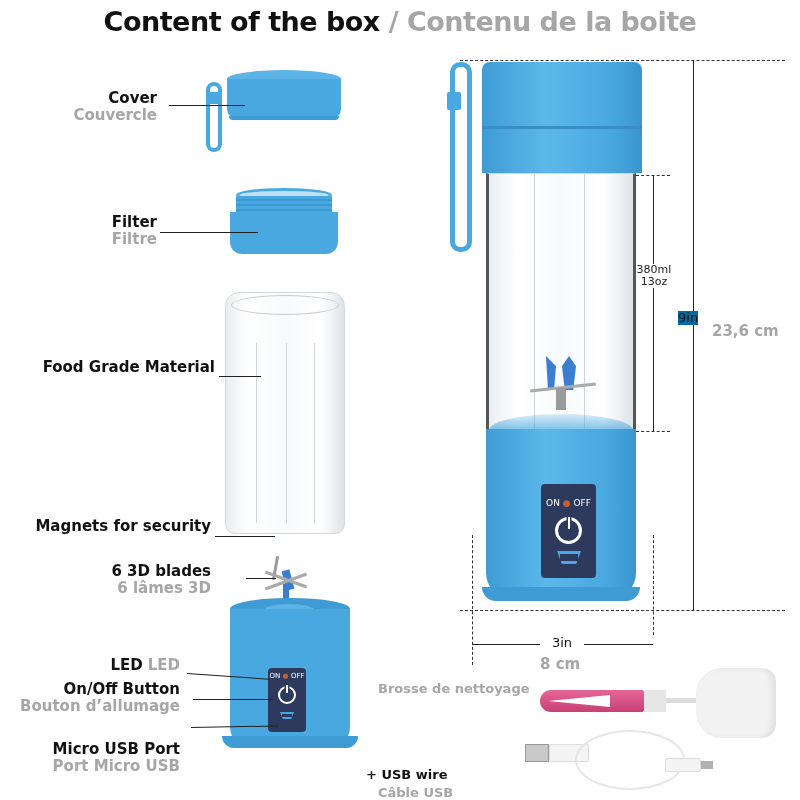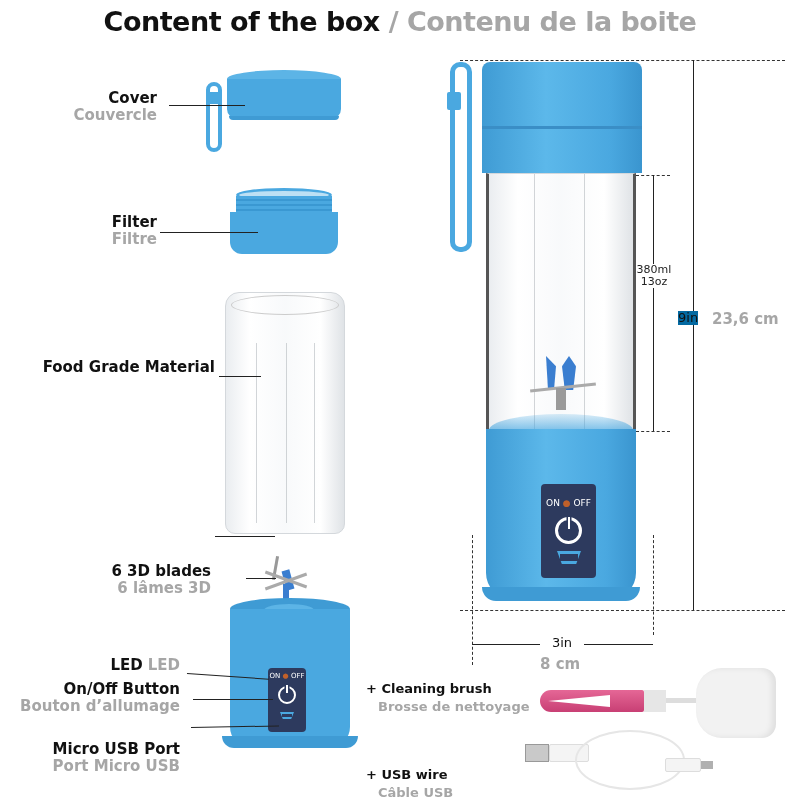--- a/index.html
+++ b/index.html
@@ -90,20 +90,21 @@
   <span class="fr">Filtre</span>
 </div>
 <div class="leader" style="left:160px;top:232px;width:98px;"></div>
 
 <div class="abs lbl" style="right:585px;top:359px;">
   <span class="en">Food Grade Material</span>
 </div>
 <div class="leader" style="left:219px;top:376px;width:42px;"></div>
 
 <div class="abs lbl" style="right:589px;top:518px;">
+  <span class="en">Magnets for security</span>
 </div>
 <div class="leader" style="left:215px;top:536px;width:60px;"></div>
 
 <div class="abs lbl" style="right:589px;top:563px;">
   <span class="en">6 3D blades</span>
   <span class="fr">6 lâmes 3D</span>
 </div>
 <div class="leader" style="left:246px;top:578px;width:30px;"></div>
 
 <div class="abs lbl" style="right:620px;top:656px;">
@@ -151,38 +152,37 @@
 <div class="panel" style="left:541px;top:484px;width:55px;height:94px;">
   <div class="onoff" style="top:14px;font-size:9px;"><span>ON</span> <span class="dot">●</span> <span>OFF</span></div>
   <div class="power" style="left:14px;top:33px;width:27px;height:27px;border-width:3px;"></div>
   <div class="usb" style="left:16px;top:67px;width:24px;height:13px;border-width:3px;"></div>
 </div>
 
 <div class="dash-h" style="left:460px;top:60px;width:325px;"></div>
 <div class="solid-v" style="left:693px;top:60px;height:550px;"></div>
 <div class="dash-h" style="left:460px;top:610px;width:325px;"></div>
 <div class="abs dim dim-big" style="left:678px;top:311px;background:#0369a1;padding:1px 0;font-size:13px;">9in</div>
-<div class="abs dim-gray" style="left:712px;top:310px;">23,6 cm</div>
+<div class="abs dim-gray" style="left:712px;top:322px;">23,6 cm</div>
 
 <div class="dash-h" style="left:636px;top:175px;width:34px;"></div>
 <div class="dash-h" style="left:636px;top:431px;width:34px;"></div>
 <div class="solid-v" style="left:653px;top:175px;height:256px;"></div>
 <div class="abs dim" style="left:636px;top:264px;width:36px;background:#fff;">
   <div>380ml</div>
   <div>13oz</div>
 </div>
 
 <div class="dash-v" style="left:472px;top:535px;height:130px;"></div>
 <div class="dash-v" style="left:653px;top:535px;height:100px;"></div>
 <div class="solid-h" style="left:472px;top:644px;width:181px;"></div>
 <div class="abs dim dim-big" style="left:540px;top:637px;width:44px;background:#fff;font-size:13px;">3in</div>
 <div class="abs dim-gray" style="left:540px;top:655px;">8 cm</div>
 
 <div class="abs" style="left:366px;top:680px;line-height:18px;">
-  <div style="font-size:13px;font-weight:bold;color:#111;">+ Cleaning brush</div>
   <div style="font-size:13px;font-weight:bold;color:#a6a6a6;padding-left:12px;">Brosse de nettoyage</div>
 </div>
 <div class="abs" style="left:366px;top:741px;line-height:18px;">
   <div style="font-size:13px;font-weight:bold;color:#111;margin-top:25px;">+ USB wire</div>
   <div style="font-size:13px;font-weight:bold;color:#a6a6a6;padding-left:12px;">Câble USB</div>
 </div>
 
 <div class="abs" style="left:540px;top:668px;width:240px;height:70px;">
   <div style="position:absolute;left:0;top:22px;width:104px;height:22px;background:linear-gradient(180deg,#e56796,#c83f74);border-radius:11px 2px 2px 11px;"></div>
   <div style="position:absolute;left:8px;top:27px;width:62px;height:12px;background:#fff;border-radius:6px 0 0 6px;clip-path:polygon(0 50%,100% 0,100% 100%);"></div>

